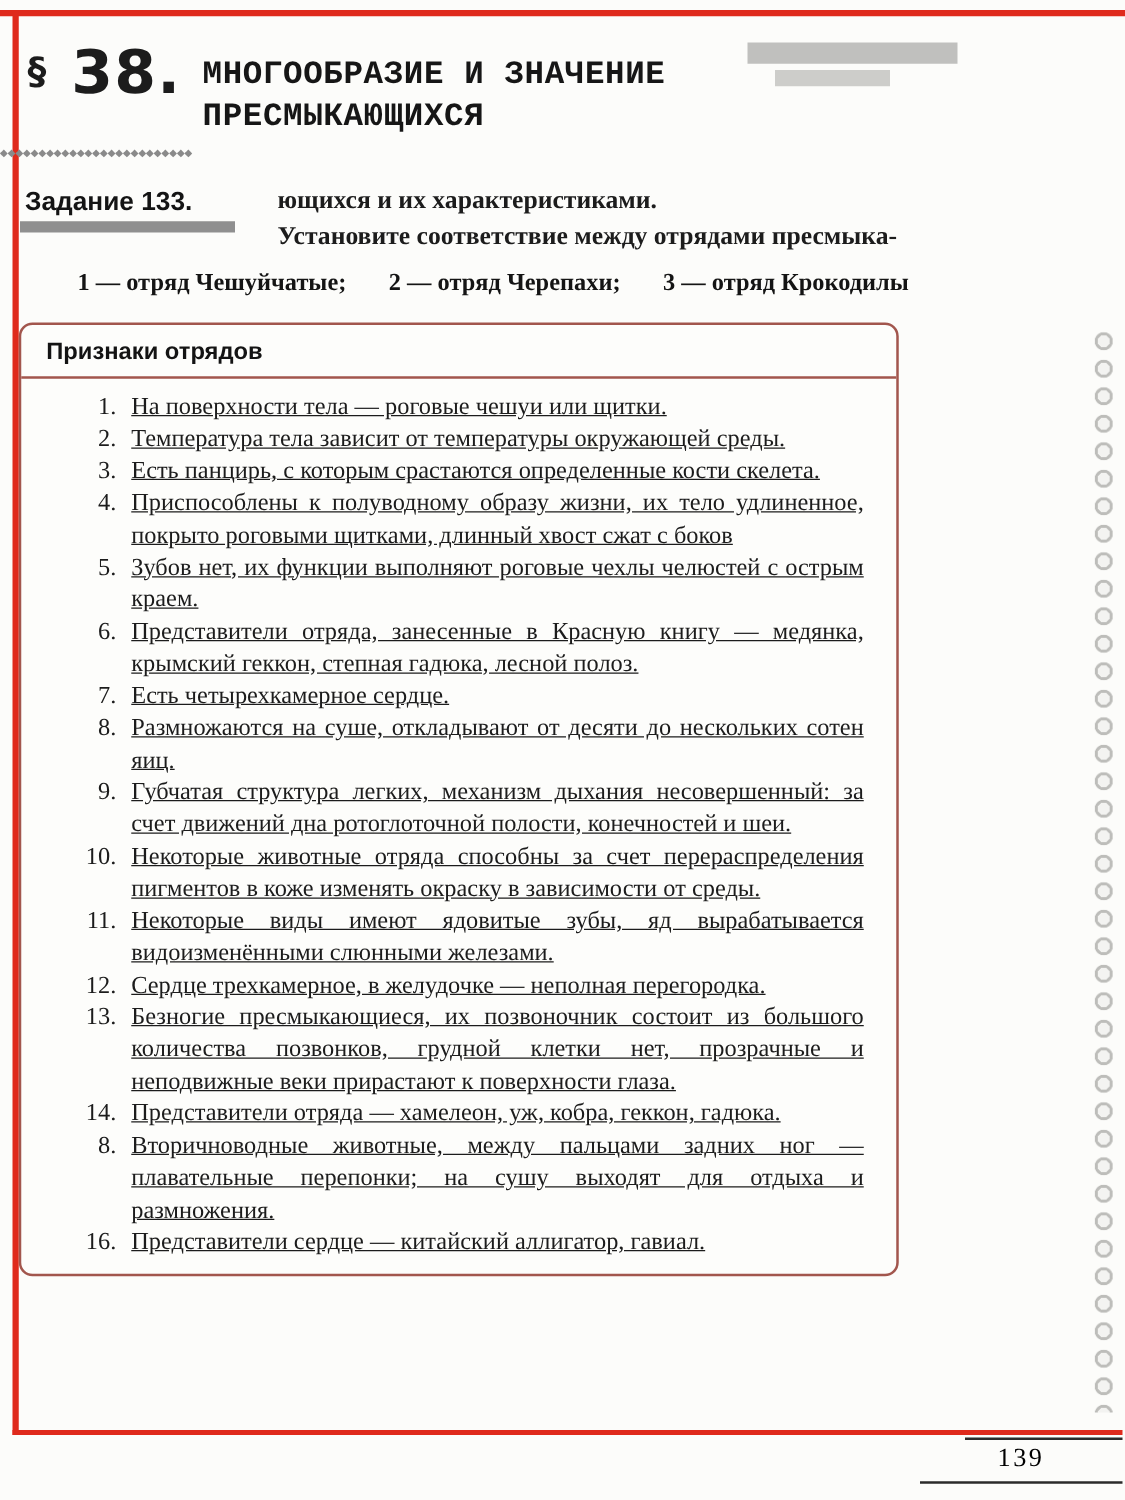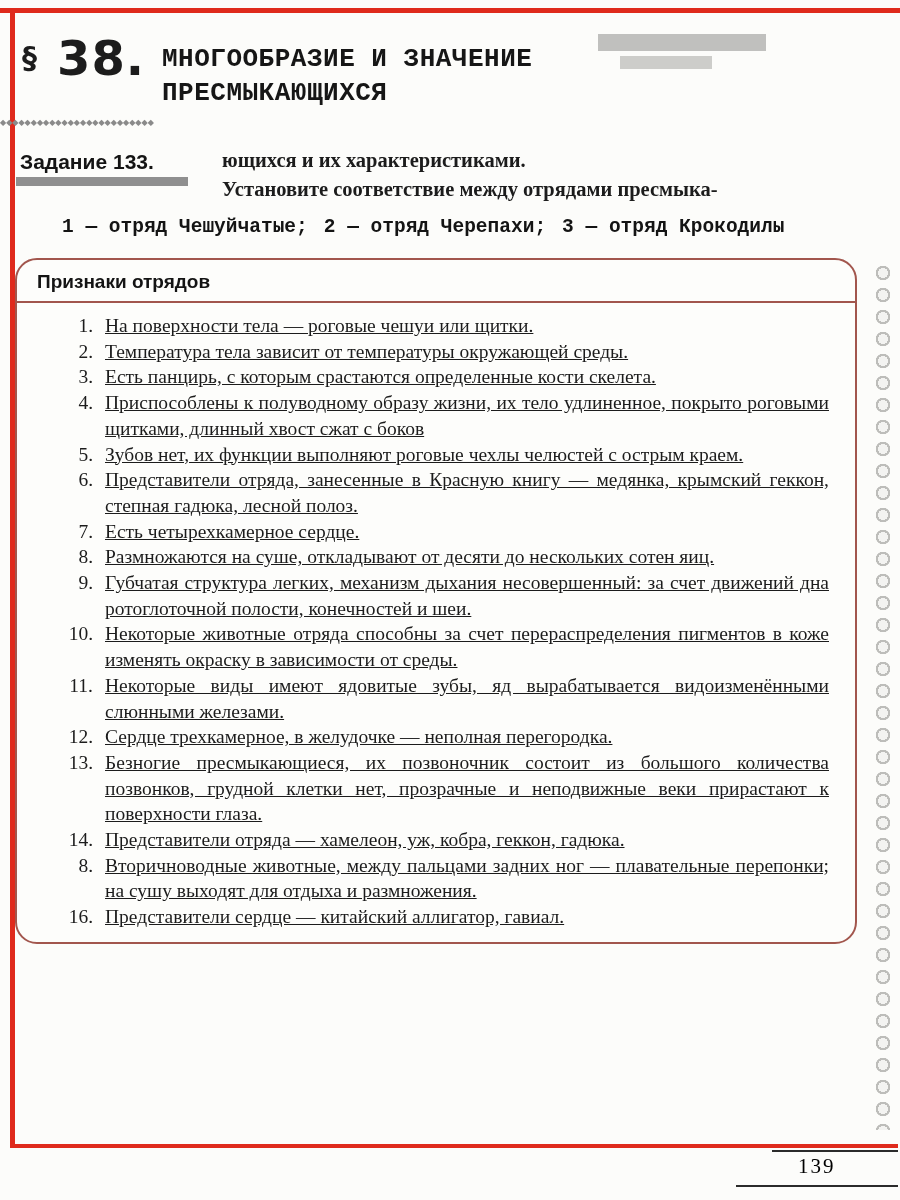--- a/index.html
+++ b/index.html
@@ -25,26 +25,26 @@
 
   .dots-row { position:absolute; left:0; top:118px; font-family:"DejaVu Sans", sans-serif;
               font-size:8px; letter-spacing:0; color:#8a8a8a; white-space:nowrap; }
 
   
   .task-label { position:absolute; left:20px; top:150px; font-family:"Liberation Sans", sans-serif;
                 font-weight:bold; font-size:21px; color:#141414; }
   .task-underline { position:absolute; left:16px; top:177px; width:172px; height:9px; background:#8f8f8f; }
   .task-text { position:absolute; left:222px; top:146px; width:655px; font-weight:bold;
                font-size:20.5px; line-height:29px; }
-  .orders { position:absolute; left:62px; top:216px; display:flex; gap:16px;
-            font-family:Liberation Mono, monospace; font-weight:bold; font-size:19.5px; color:#141414; white-space:nowrap; }
+  .orders { position:absolute; left:62px; top:216px; display:flex; gap:34px;
+            font-family:Liberation Serif, serif; font-weight:bold; font-size:19.5px; color:#141414; white-space:nowrap; }
 
   
-  .traits-box { position:absolute; left:15px; top:258px; width:842px;
-                border:2px solid #a2564d; border-radius:22px; background:#fdfdfb; }
+  .traits-box { position:absolute; left:15px; top:258px; width:704px;
+                border:2px solid #a2564d; border-radius:11px; background:#fdfdfb; }
   .traits-header { font-family:"Liberation Sans", sans-serif; font-weight:bold; font-size:19px;
                    padding:11px 0 8px 20px; border-bottom:2px solid #a2564d; color:#141414; }
   .traits-list { padding:10px 26px 12px 34px; }
   .row { display:flex; }
   .num { flex:0 0 54px; text-align:right; padding-right:12px;
          font-size:19.5px; line-height:25.7px; font-weight:500; }
   .txt { flex:1; text-align:justify; font-size:19.5px; line-height:25.7px; font-weight:500;text-decoration:underline; }
 
   
   .perforation { position:absolute; right:2px; top:262px; width:30px; height:868px;

